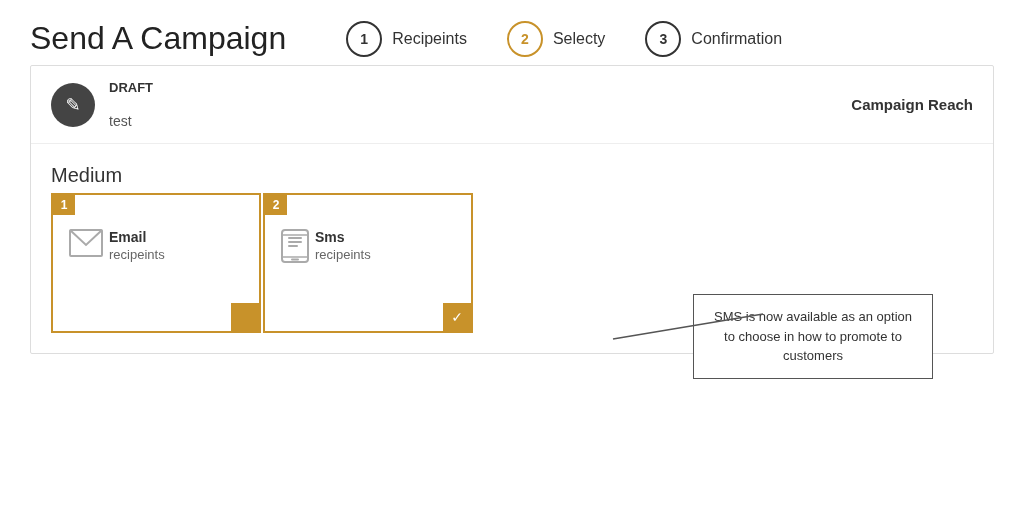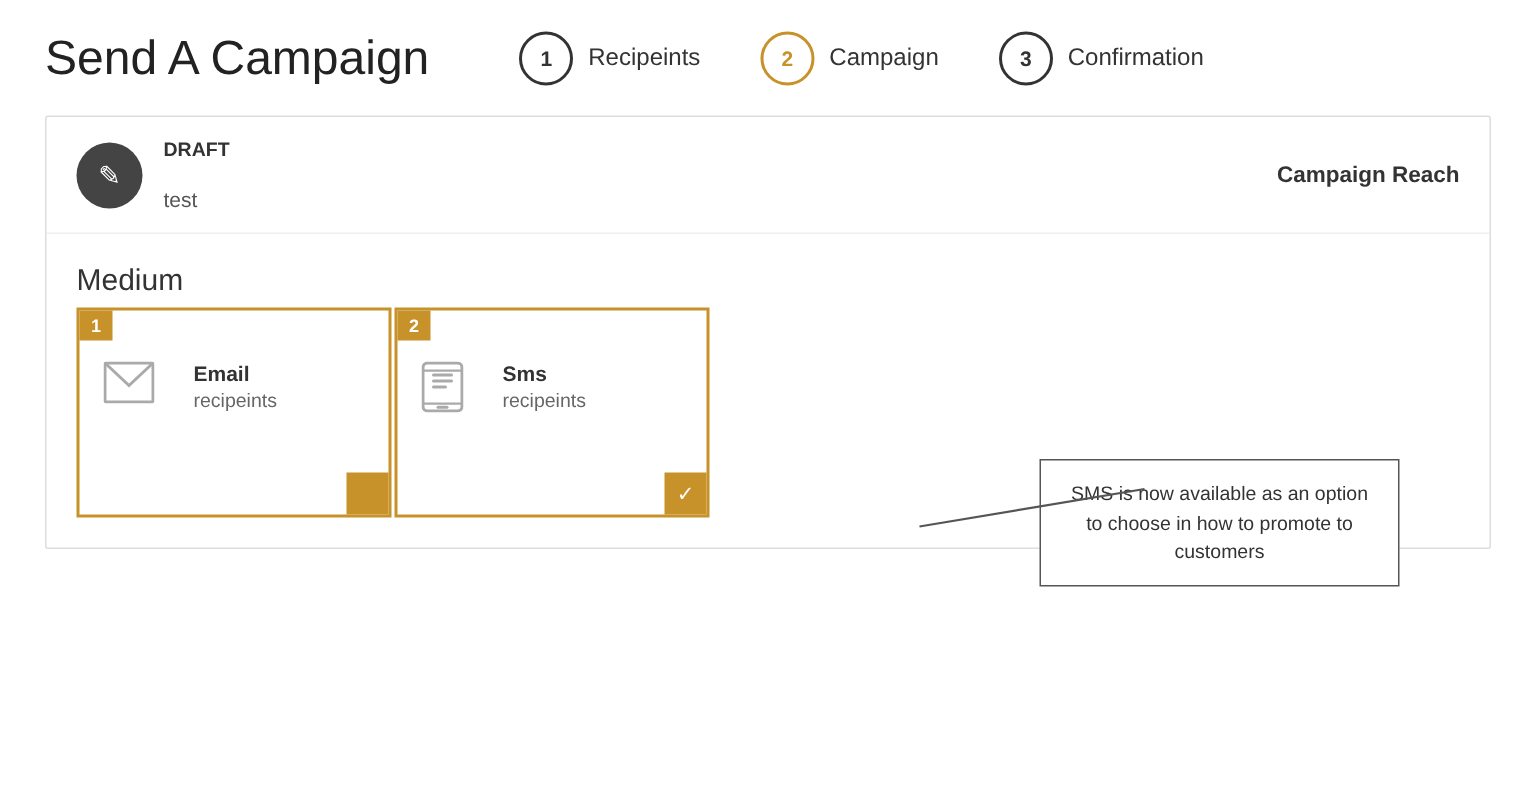--- a/index.html
+++ b/index.html
@@ -13,21 +13,21 @@
     }
 
     .page-wrapper {
       padding: 20px 30px;
     }
 
     
     .page-header {
       display: flex;
       align-items: center;
-      margin-bottom: 20px;
+      margin-bottom: 8px;
     }
 
     .page-title {
       font-size: 32px;
       font-weight: 300;
       color: #222;
       margin-right: 60px;
       white-space: nowrap;
     }
 
@@ -168,21 +168,21 @@
       width: 22px;
       height: 20px;
       display: flex;
       align-items: center;
       justify-content: center;
     }
 
     .medium-card-content {
       display: flex;
       align-items: flex-start;
-      gap: 26px;
+      gap: 6px;
       margin-top: 14px;
     }
 
     .medium-card-icon {
       font-size: 28px;
       color: #999;
       line-height: 1;
     }
 
     .medium-card-info .medium-card-name {
@@ -246,21 +246,21 @@
       <div class="step-item">
         <div class="step-circle">
           <span>1</span>
         </div>
         <span class="step-label">Recipeints</span>
       </div>
       <div class="step-item">
         <div class="step-circle active">
           <span>2</span>
         </div>
-        <span class="step-label">Campaign</span>
+        <span class="step-label">Selecty</span>
       </div>
       <div class="step-item">
         <div class="step-circle">
           <span>3</span>
         </div>
         <span class="step-label">Confirmation</span>
       </div>
     </nav>
   </div>
 

